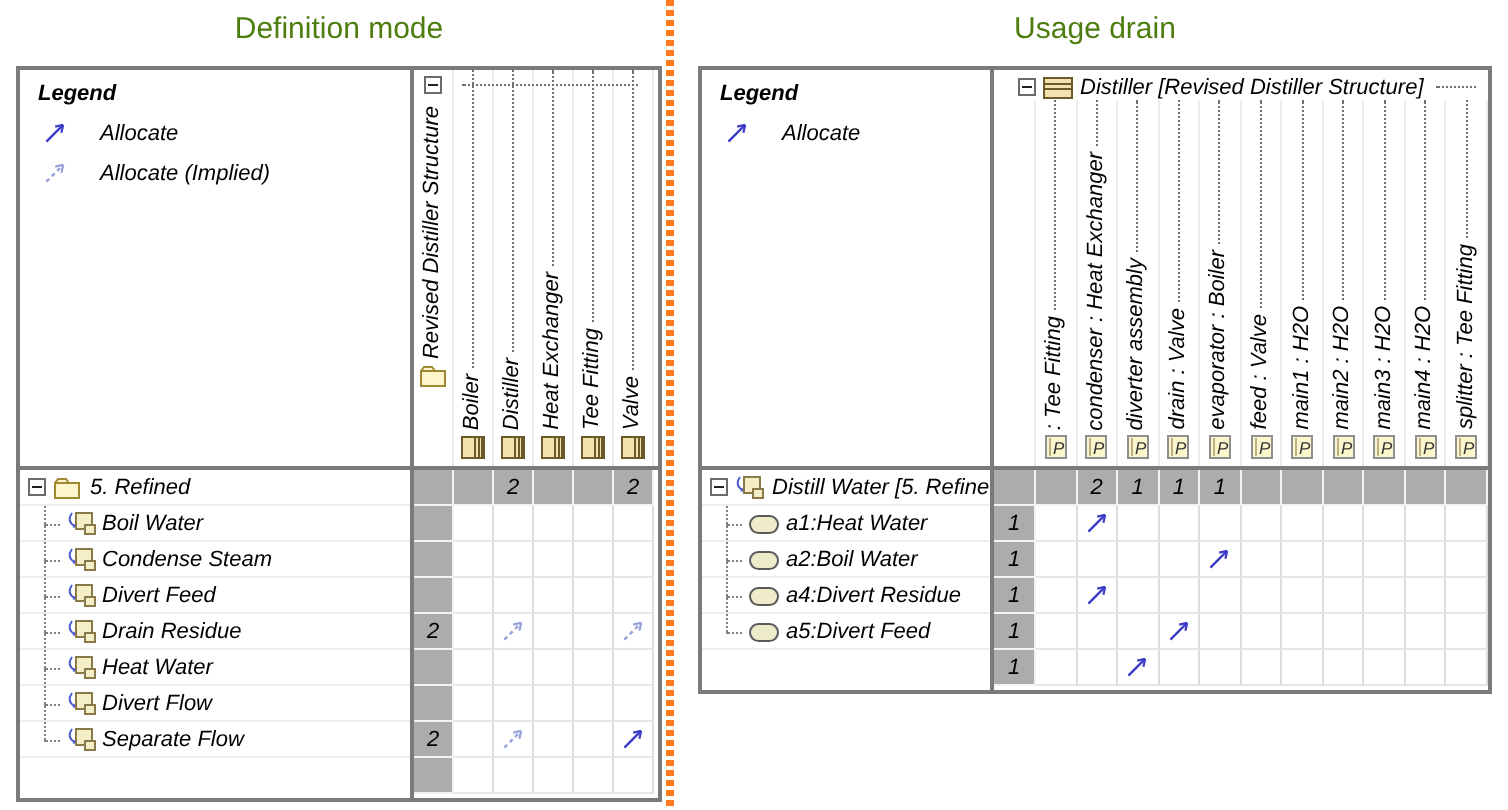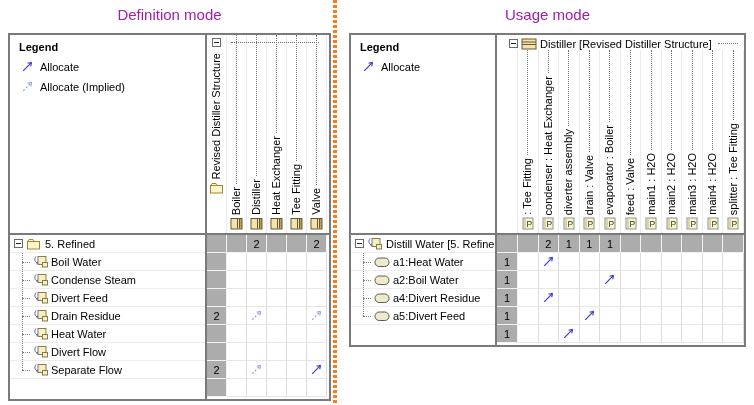--- a/index.html
+++ b/index.html
@@ -1,33 +1,33 @@
 <!DOCTYPE html>
 <html><head>
 <meta charset="utf-8">
 <style>
   * { box-sizing: border-box; margin: 0; padding: 0; }
   html,body { width:754px; height:405px; background:#fff; overflow:hidden;
     font-family:"Liberation Sans", sans-serif; font-size:11px; color:#000; }
   body { position:relative; }
 
-  .mode-title { position:absolute; top:6px; text-align:center; font-size:15px; color:#a21caf; }
+  .mode-title { position:absolute; top:6px; text-align:center; font-size:15px; color:#4d7c0f; }
   #title-left { left:8px; width:323px; }
   #title-right { left:349px; width:397px; }
 
   #separator { position:absolute; left:333px; top:0; width:4px; height:405px;
     background:repeating-linear-gradient(to bottom, #FF7A1A 0 3px, transparent 3px 5px); }
 
-  .panel { position:absolute; top:33px; background:#fff; border:2px solid #7a7a7a; display:grid; }
+  .panel { position:absolute; top:33px; background:#fff; border:2px solid #7a7a7a; display:grid;font-style:italic; }
   #panel-def { left:8px;   width:323px; height:368px; grid-template-columns:197px 1fr; grid-template-rows:200px 1fr; }
   #panel-use { left:349px; width:397px; height:314px; grid-template-columns:146px 1fr; grid-template-rows:200px 1fr; }
 
   .legendbox { border-right:2px solid #7a7a7a; border-bottom:2px solid #7a7a7a; padding:6px 9px; }
   .legend-title { font-weight:bold; margin-bottom:6px; }
-  .legend-item { display:flex; align-items:center; gap:6px; margin-top:7px; padding-left:2px; }
+  .legend-item { display:flex; align-items:center; gap:16px; margin-top:7px; padding-left:2px; }
 
   .colhdr { border-bottom:2px solid #7a7a7a; position:relative; display:flex; flex-direction:column; overflow:hidden; }
   .band { height:15px; flex:none; display:flex; align-items:center; gap:3px; padding:2px 6px 0 12px; white-space:nowrap;justify-content:space-between; }
   .hleader { flex:1; height:0; border-top:1px dotted #707070; margin-left:3px; }
   .hline-def { position:absolute; top:7px; left:24px; right:10px; border-top:1px dotted #707070; }
   .cols { flex:1; display:flex; align-items:stretch; }
   .col { display:flex; flex-direction:column; align-items:center; border-right:1px solid #ececec; }
   #panel-def .col { width:20px; flex:none; }
   #panel-use .col { flex:1; }
   #panel-use .col.parentcol { flex:none; width:21px; }
@@ -56,21 +56,21 @@
     border-right:1px solid #dcdcdc; border-bottom:1px solid #e6e6e6; }
   .cell.gray { background:#ACACAC; border-right-color:#f2f2f2; border-bottom-color:#f2f2f2; }
 
   .icn { display:inline-flex; align-items:center; justify-content:center; }
   .icn svg { display:block; }
 </style>
 </head>
 <body>
 
 <div class="mode-title" id="title-left">Definition mode</div>
-<div class="mode-title" id="title-right">Usage mode</div>
+<div class="mode-title" id="title-right">Usage drain</div>
 <div id="separator"></div>
 
 <div class="panel" id="panel-def">
   <div class="legendbox">
     <div class="legend-title">Legend</div>
     <div class="legend-item">
       <span class="icn">
           <svg width="13" height="13">
             <path d="M2.2 10.8 L10.3 2.7" stroke="#3C3CC8" stroke-width="1.2" fill="none"></path>
             <path d="M10.6 2.4 L6.6 3.3 M10.6 2.4 L9.7 6.4" stroke="#3C3CC8" stroke-width="1.1" fill="none"></path>

